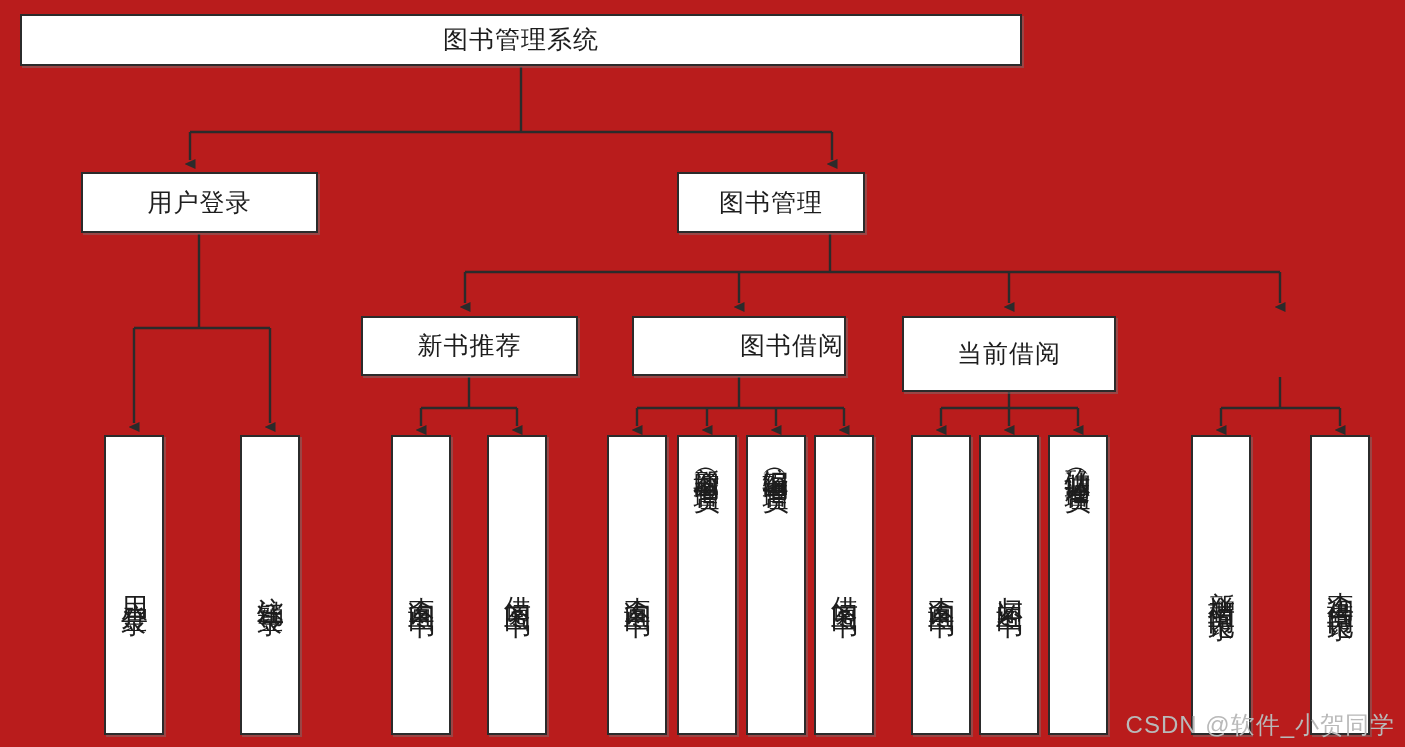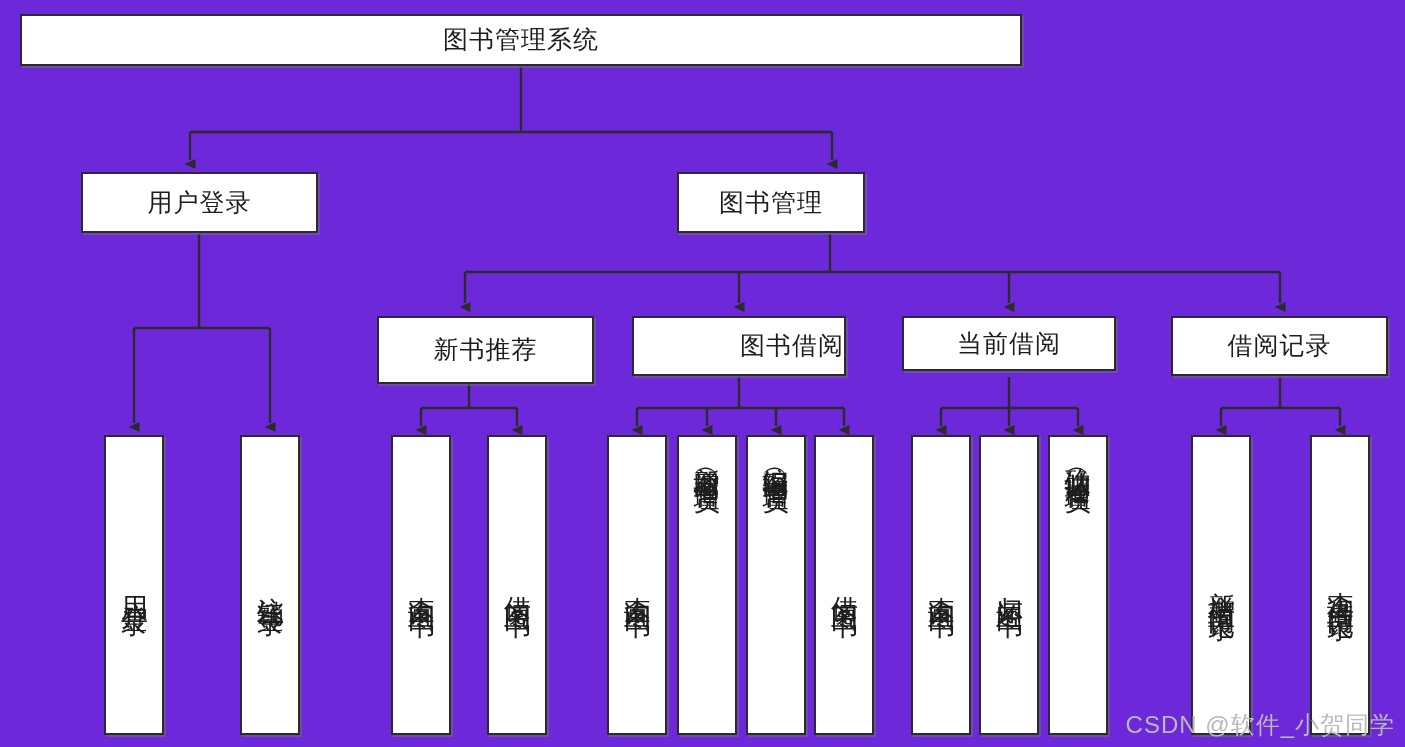--- a/index.html
+++ b/index.html
@@ -7,21 +7,21 @@
     padding: 0;
     background: #ffffff;
   }
   body {
     font-family: "Liberation Sans", "DejaVu Sans", sans-serif;
   }
   #canvas {
     position: relative;
     width: 1405px;
     height: 747px;
-    background: #6d28d9;
+    background: #b91c1c;
     overflow: hidden;
   }
   svg.edges {
     position: absolute;
     left: 0; top: 0;
     width: 1405px;
     height: 747px;
   }
   .node {
     position: absolute;
@@ -136,31 +136,28 @@
     <span class="lbl">图书管理系统</span>
   </div>
 
   <div class="node h" style="left:81px; top:172px; width:237px; height:61px;">
     <span class="lbl">用户登录</span>
   </div>
   <div class="node h" style="left:677px; top:172px; width:188px; height:61px;">
     <span class="lbl">图书管理</span>
   </div>
 
-  <div class="node h" style="left:361px; top:316px; width:217px; height:68px;margin-left:16px;">
+  <div class="node h" style="left:361px; top:316px; width:217px; height:60px;">
     <span class="lbl">新书推荐</span>
   </div>
   <div class="node h" style="left:632px; top:316px; width:214px; height:60px;justify-content:flex-end;">
     <span class="lbl">图书借阅</span>
   </div>
-  <div class="node h" style="left:902px; top:316px; width:214px; height:55px;">
+  <div class="node h" style="left:902px; top:316px; width:214px; height:76px;">
     <span class="lbl">当前借阅</span>
-  </div>
-  <div class="node h" style="left:1171px; top:316px; width:217px; height:60px;">
-    <span class="lbl">借阅记录</span>
   </div>
 
   <div class="node v centered" style="left:104px; top:435px; width:60px; height:300px;">
     <span class="lbl">用户登录</span>
   </div>
   <div class="node v centered" style="left:240px; top:435px; width:60px; height:300px;">
     <span class="lbl">注销登录</span>
   </div>
 
   <div class="node v centered" style="left:391px; top:435px; width:60px; height:300px;">

